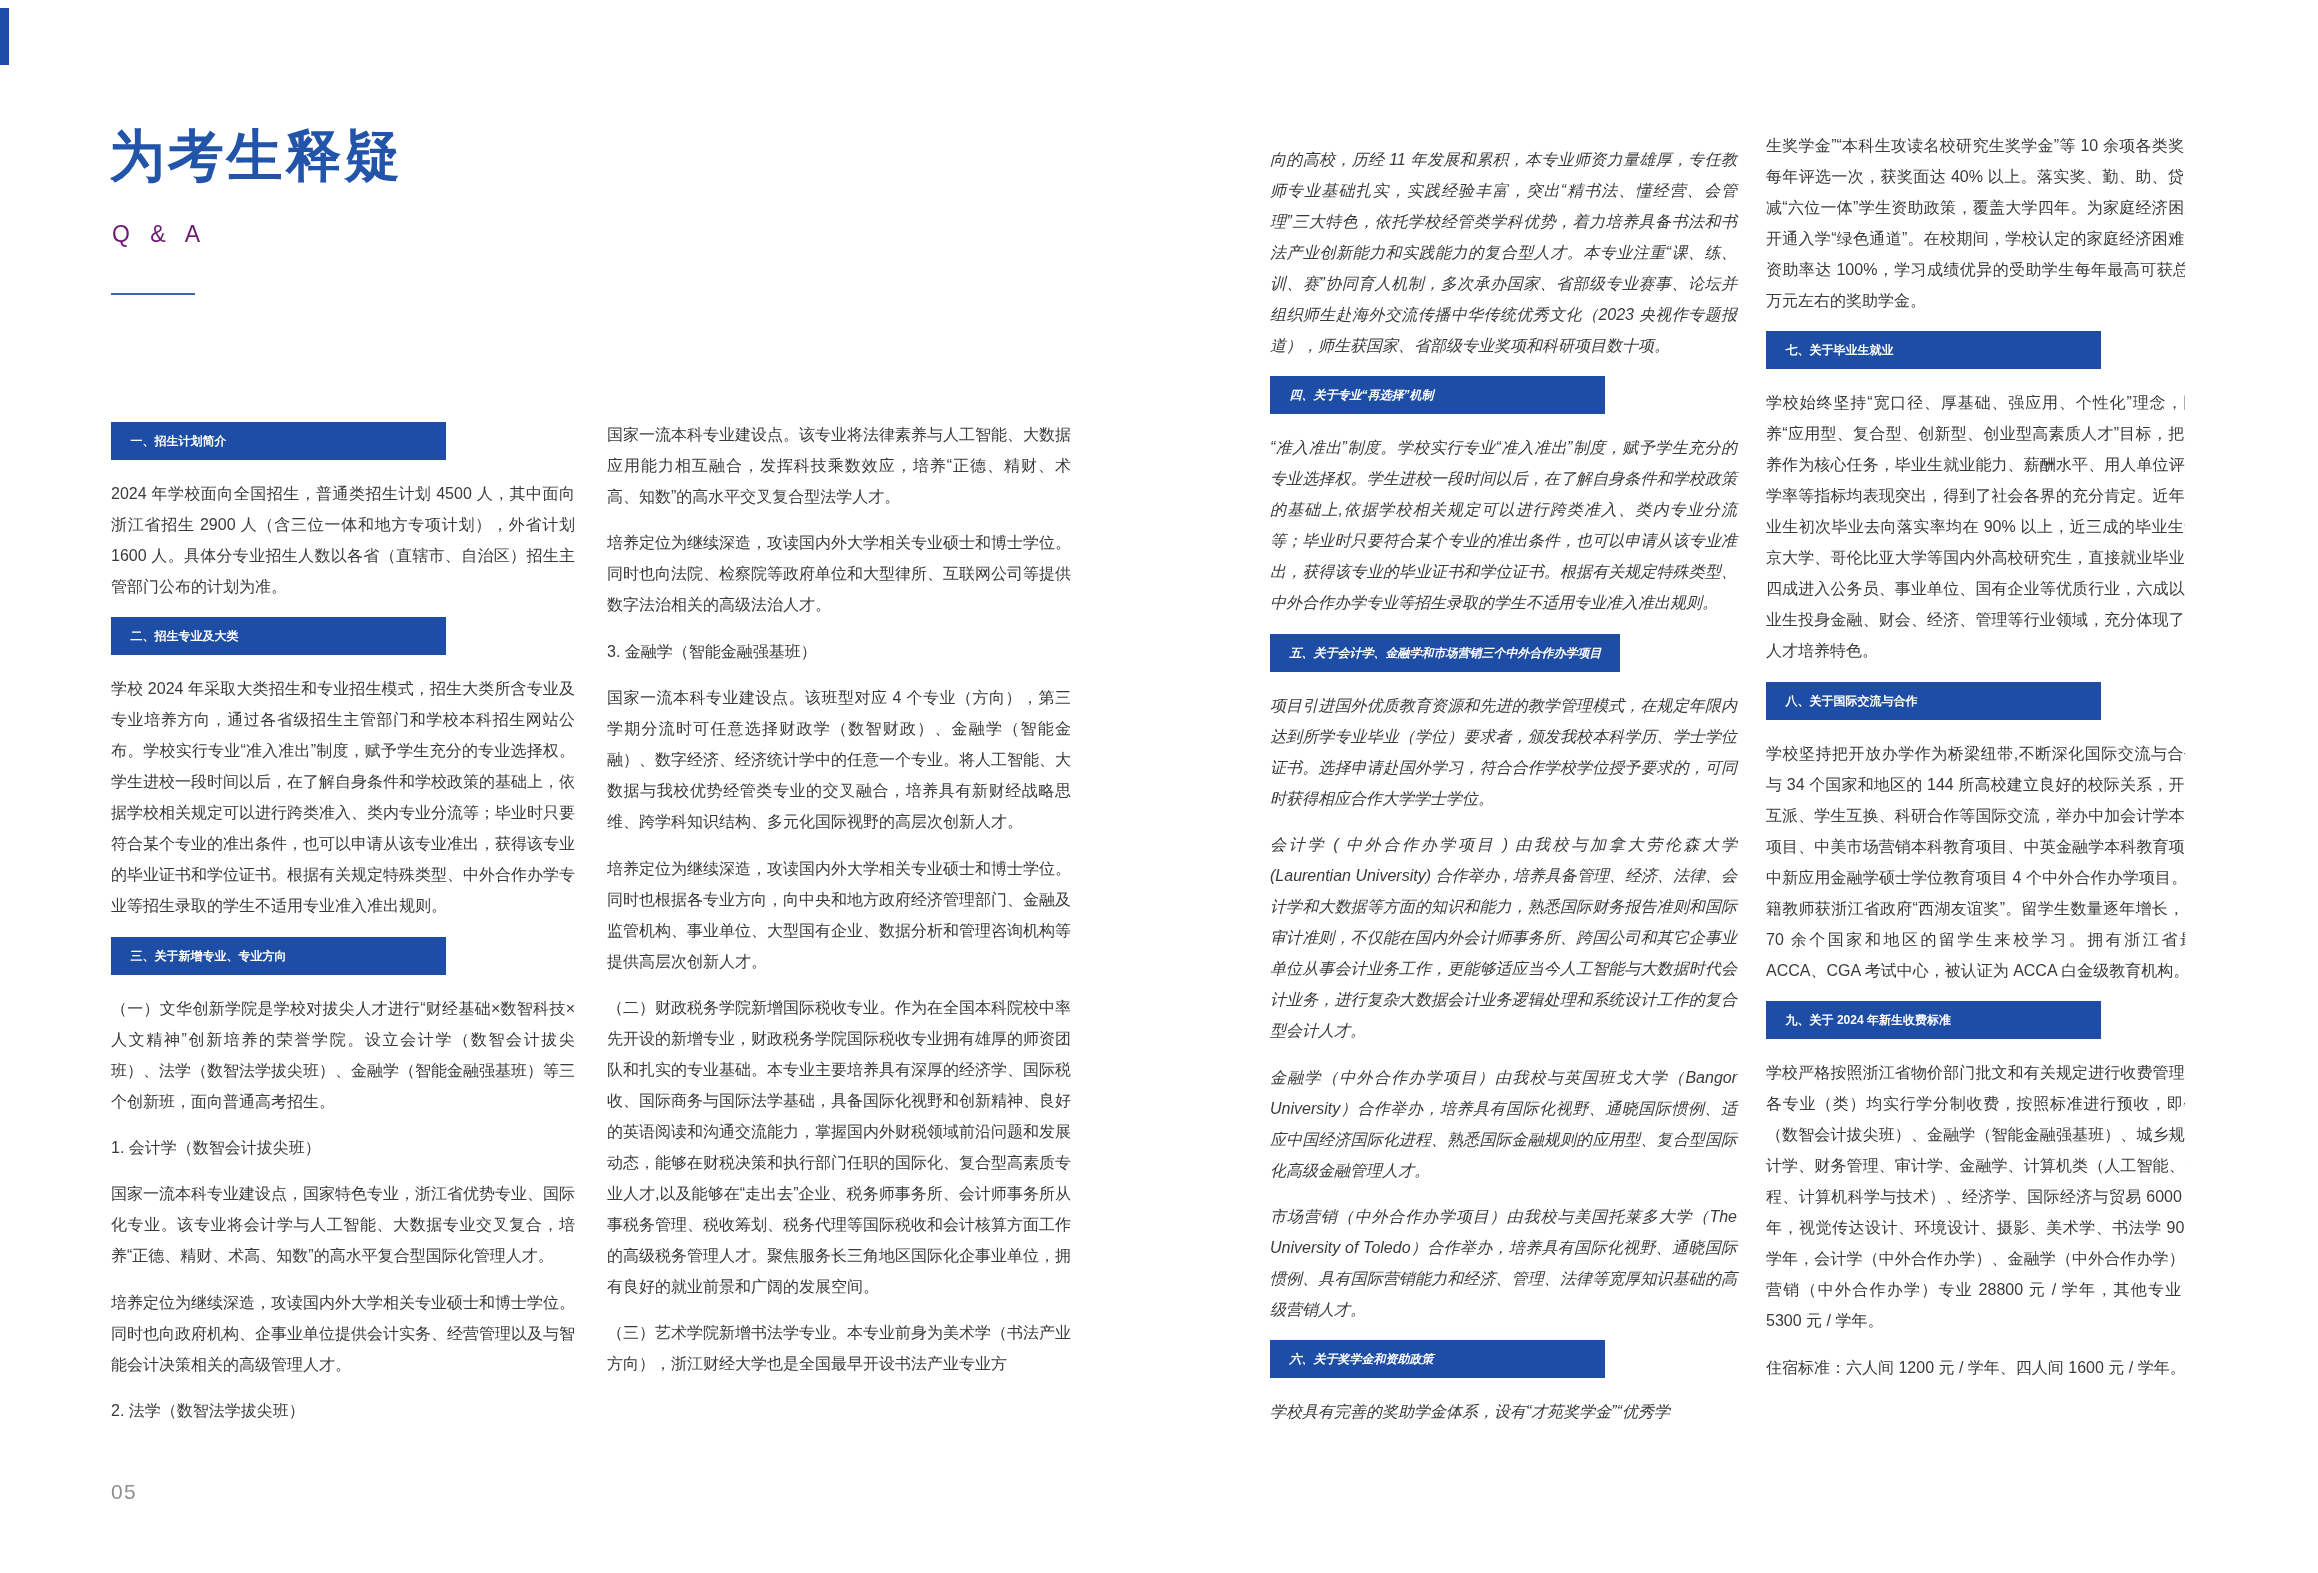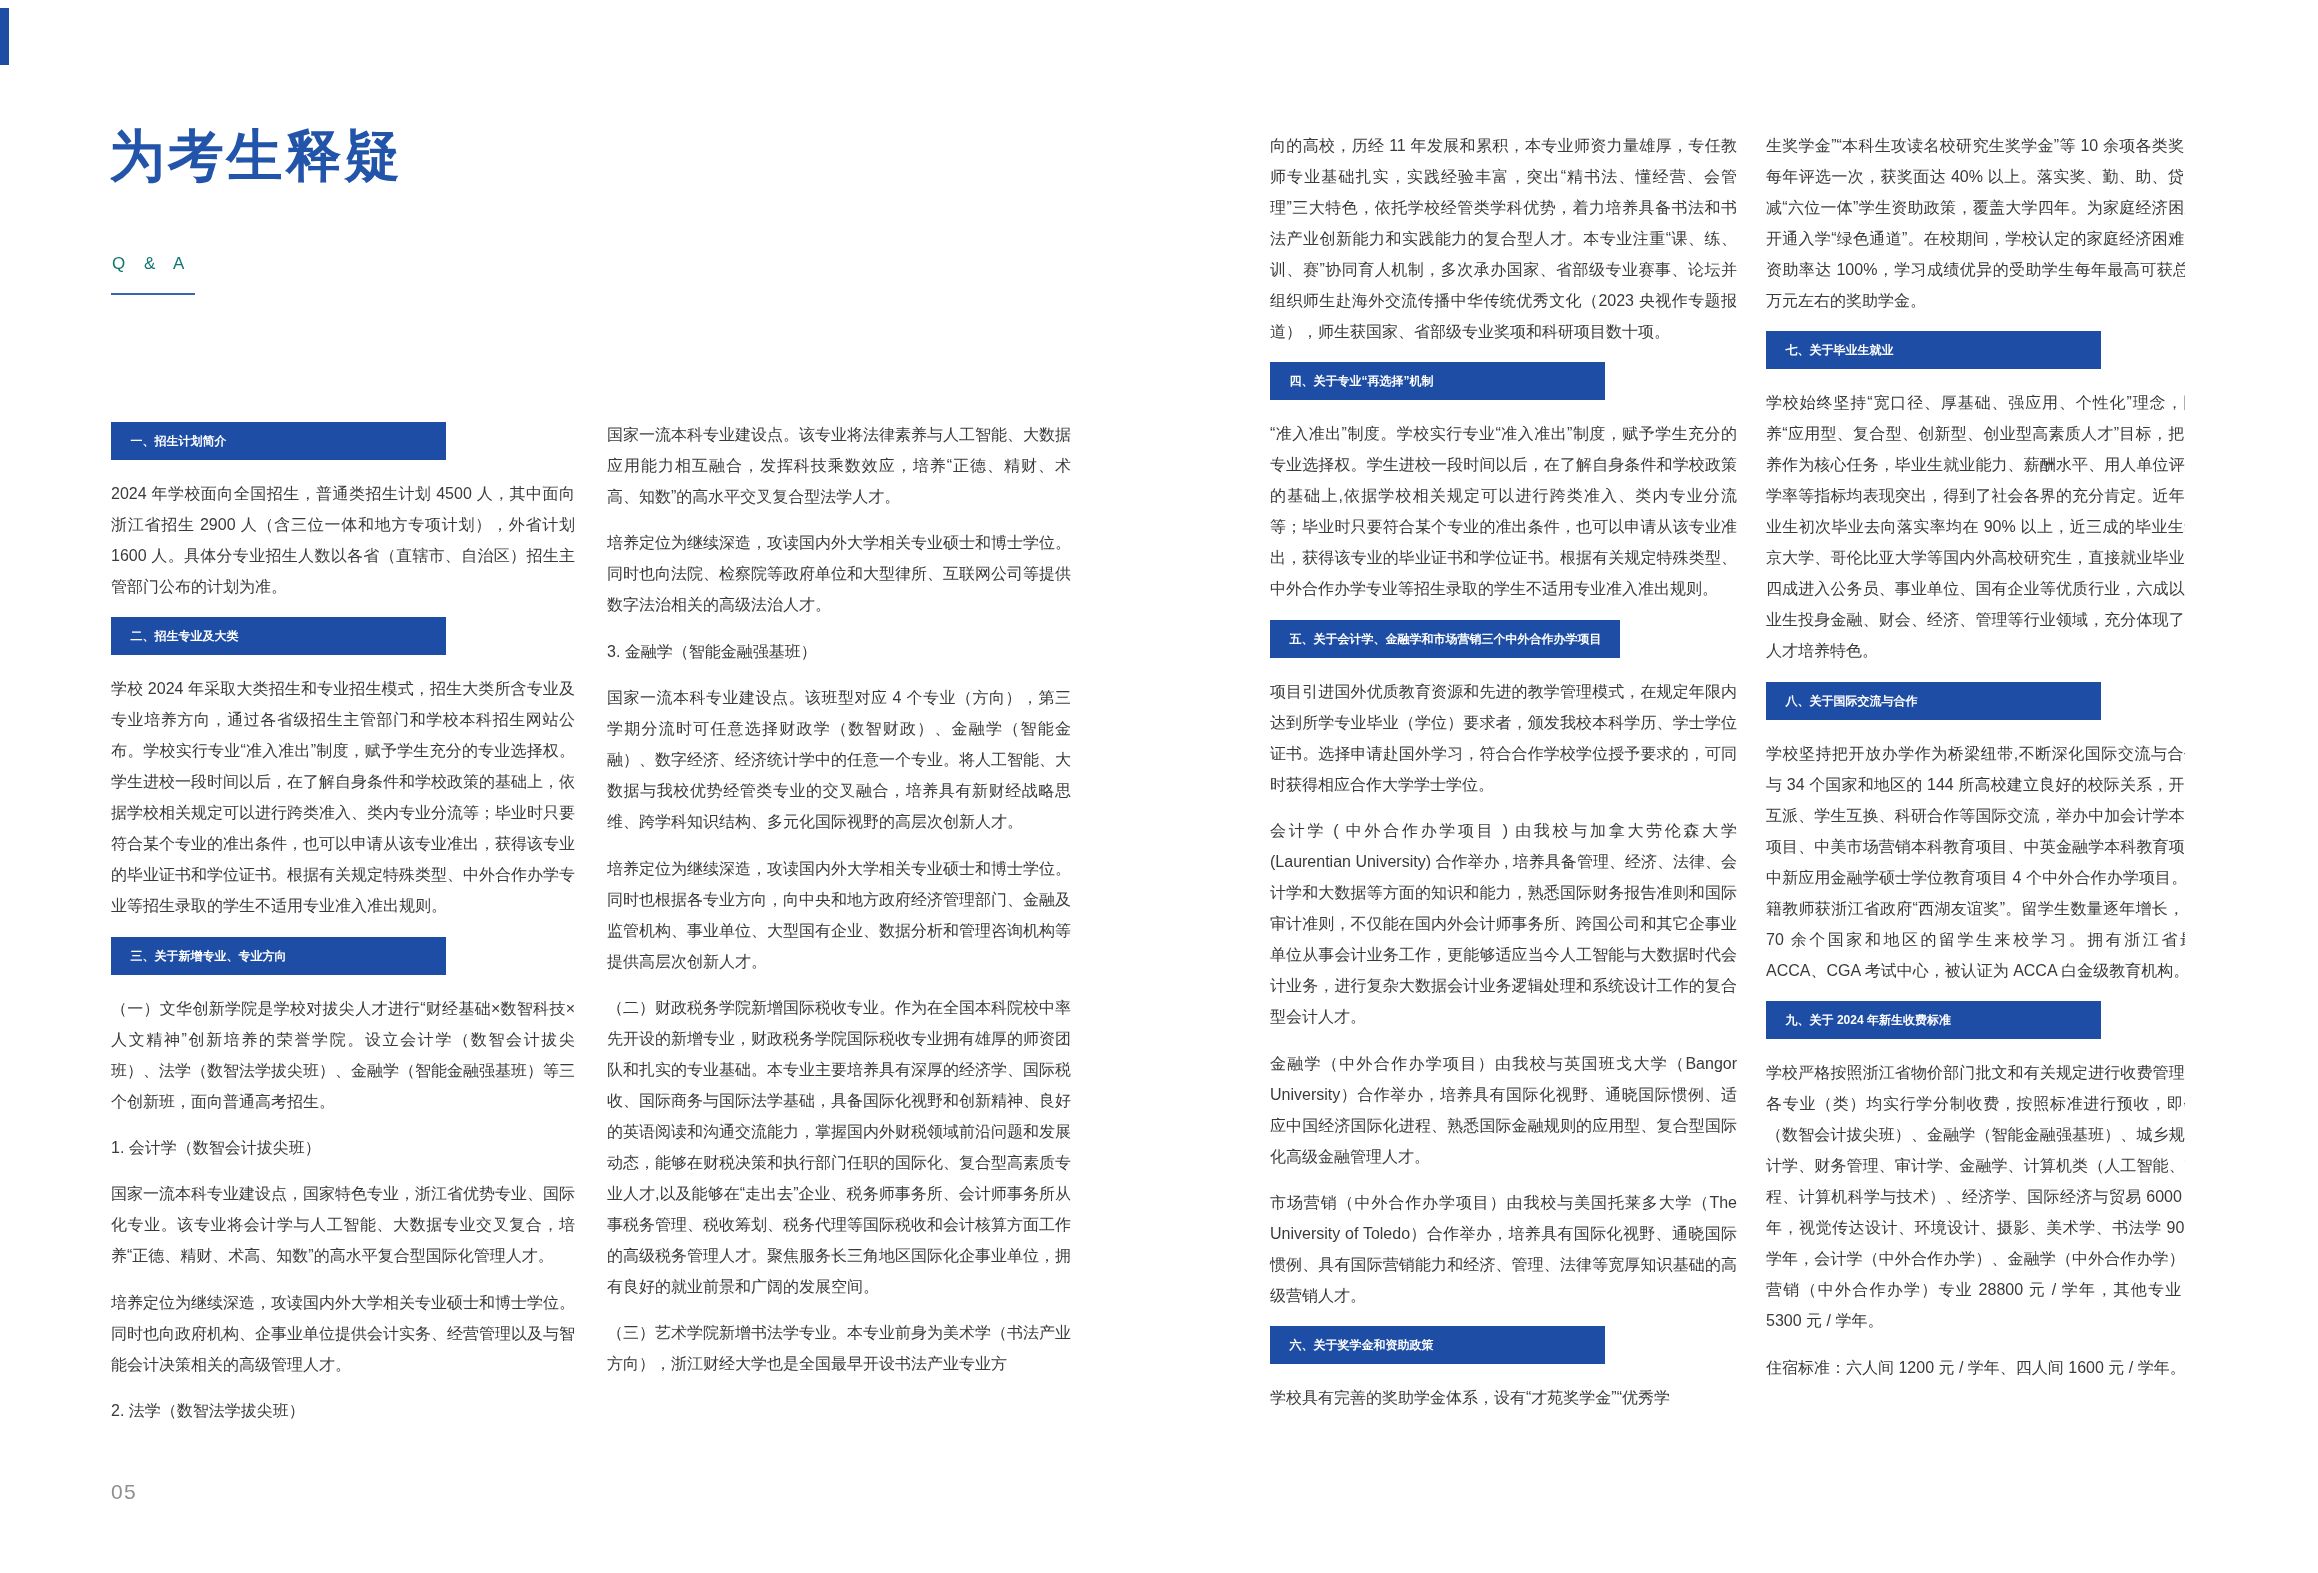--- a/index.html
+++ b/index.html
@@ -13,29 +13,29 @@
   }
   .corner-bar.left { left:0; }
   .corner-bar.right { left:2310px; }
   .doc-title {
     position:absolute; left:109px; top:125px;
     font-size:56px; font-weight:bold; color:#2254a9; letter-spacing:2.8px;
     line-height:1.1; white-space:nowrap;
   }
   .doc-subtitle {
     position:absolute; left:112px; top:221px;
-    font-size:17px; color:#0f766e; letter-spacing:7px;margin-top:33px;
+    font-size:23px; color:#701a75; letter-spacing:7px;
   }
   .title-rule {
     position:absolute; left:111px; top:293px; width:84px; height:2.1px; background:#3a63b0;
   }
   .col { position:absolute; }
   .col-1 { left:111px;  top:419px; width:464px; }
   .col-2 { left:607px;  top:419px; width:464px; }
-  .col-3 { left:1270px; top:130px; width:467px; }
+  .col-3 { left:1270px; top:144px; width:467px;font-style:italic; }
   .col-4 { left:1766px; top:130px; width:467px; }
   .para {
     font-size:16px; line-height:31px; color:#3a3a3a;
     text-align:justify; margin:0 0 15.4px 0;
   }
   .sec-header {
     display:block; width:fit-content; min-width:335px; max-width:519px;
     box-sizing:border-box; white-space:nowrap;
     background:#1d4da5; color:#ffffff;
     font-size:12px; font-weight:bold; line-height:38px;

